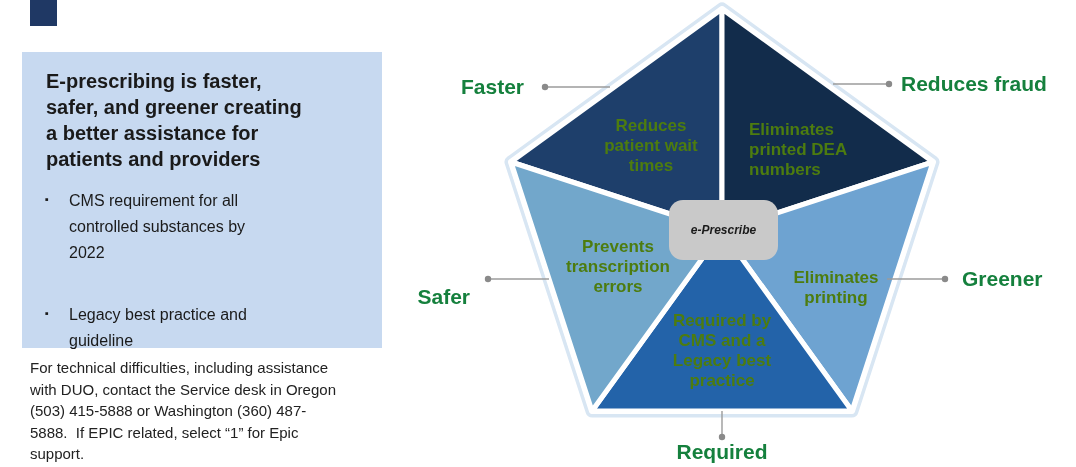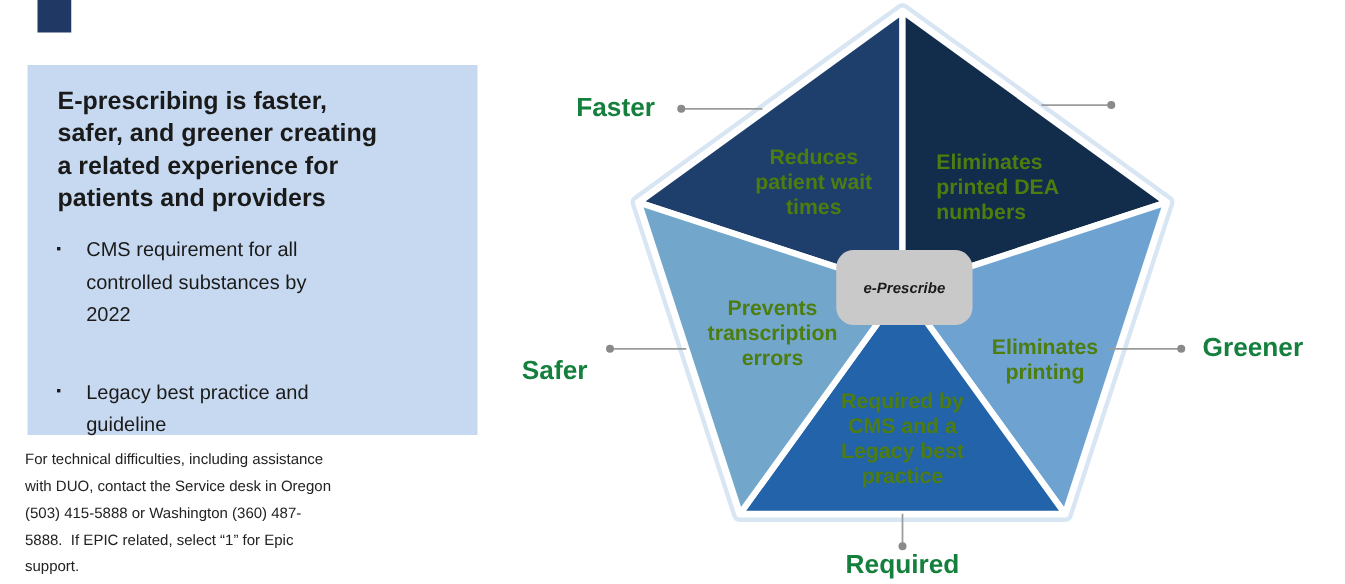--- a/index.html
+++ b/index.html
@@ -11,22 +11,22 @@
   .panel{position:absolute;left:22px;top:52px;width:360px;height:296px;background:#C7D9F0;}
   .panel-heading{
     position:absolute;left:24px;top:16px;width:320px;
     font-size:20px;font-weight:bold;color:#1a1a1a;line-height:26px;white-space:pre-line;
   }
   .bullet-list{position:absolute;left:23px;top:136px;width:320px;}
   .bullet-item{display:flex;margin-bottom:36px;}
   .bullet-glyph{font-size:11px;color:#1a1a1a;width:24px;flex:0 0 24px;padding-top:5px;}
   .bullet-text{font-size:16px;color:#1a1a1a;line-height:26px;white-space:pre-line;}
   .footer-note{
-    position:absolute;left:20px;top:357px;width:370px;
-    font-size:12px;color:#222;line-height:21.5px;white-space:pre-wrap;
+    position:absolute;left:30px;top:357px;width:370px;
+    font-size:15px;color:#222;line-height:21.5px;white-space:pre-wrap;
   }
   .diagram-svg{position:absolute;left:0;top:0;width:1076px;height:467px;}
   .seg-text{
     position:absolute;color:#4d7c0f;font-weight:bold;font-size:17px;line-height:20px;
     white-space:pre-line;text-align:center;
   }
   .seg-text.left-align{text-align:left;}
   .callout{
     position:absolute;font-size:21px;font-weight:bold;color:#15803d;line-height:22px;
   }
@@ -39,21 +39,21 @@
 </head>
 <body>
 
 <div class="canvas">
 
   <div class="accent-square"></div>
 
   <div class="panel">
     <div class="panel-heading">E-prescribing is faster,
 safer, and greener creating
-a related experience for
+a better assistance for
 patients and providers</div>
     <div class="bullet-list">
       <div class="bullet-item">
         <span class="bullet-glyph">▪</span>
         <span class="bullet-text">CMS requirement for all
 controlled substances by
 2022</span>
       </div>
       <div class="bullet-item">
         <span class="bullet-glyph">▪</span>
@@ -106,20 +106,21 @@
 printing</div>
   <div class="seg-text" style="left:655px;top:311px;width:134px;">Required by
 CMS and a
 Legacy best
 practice</div>
   <div class="seg-text" style="left:543px;top:237px;width:150px;">Prevents
 transcription
 errors</div>
 
   <div class="callout" style="left:424px;top:76px;width:100px;text-align:right;">Faster</div>
+  <div class="callout" style="left:901px;top:73px;width:170px;text-align:left;">Reduces fraud</div>
   <div class="callout" style="left:962px;top:268px;width:120px;text-align:left;">Greener</div>
   <div class="callout" style="left:632px;top:441px;width:180px;text-align:center;">Required</div>
   <div class="callout" style="left:380px;top:268px;width:90px;text-align:right;margin-top:18px;">Safer</div>
 
   <div class="center-badge">
     <span>e-Prescribe</span>
   </div>
 
 </div>
 

